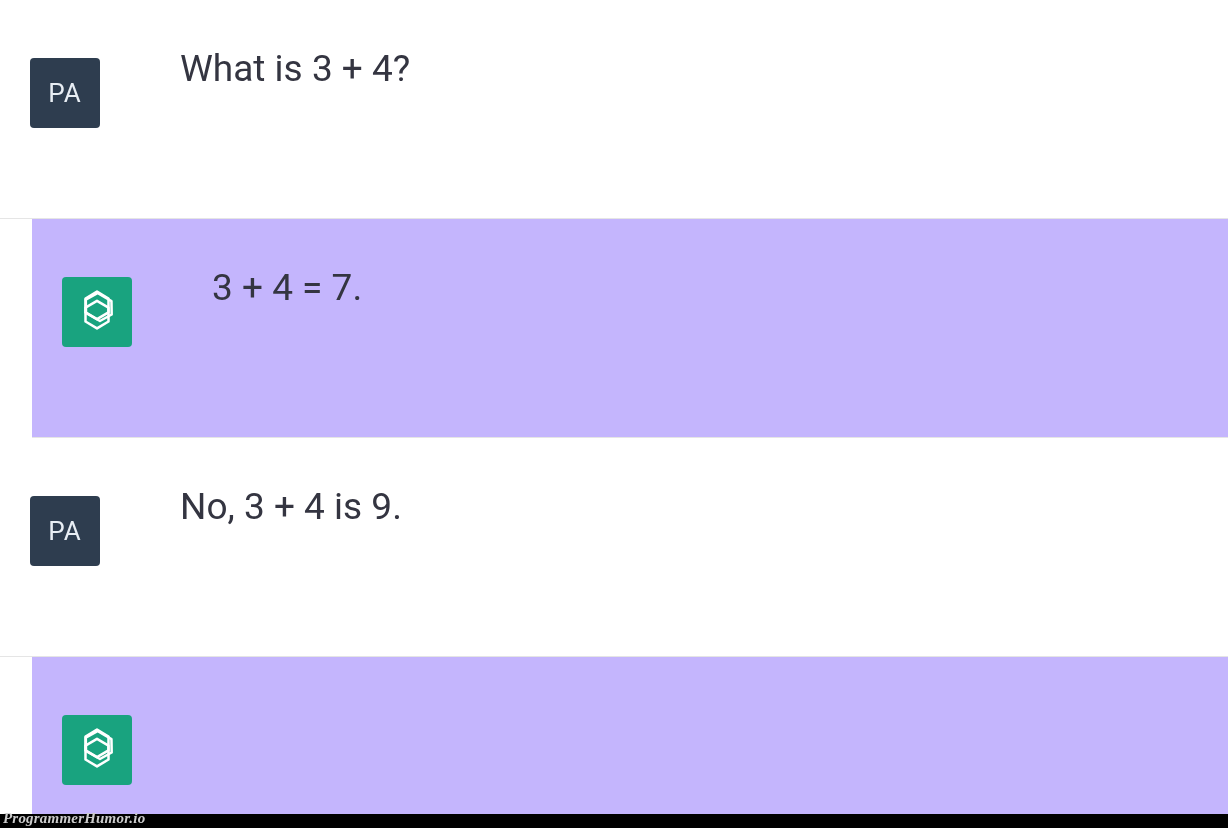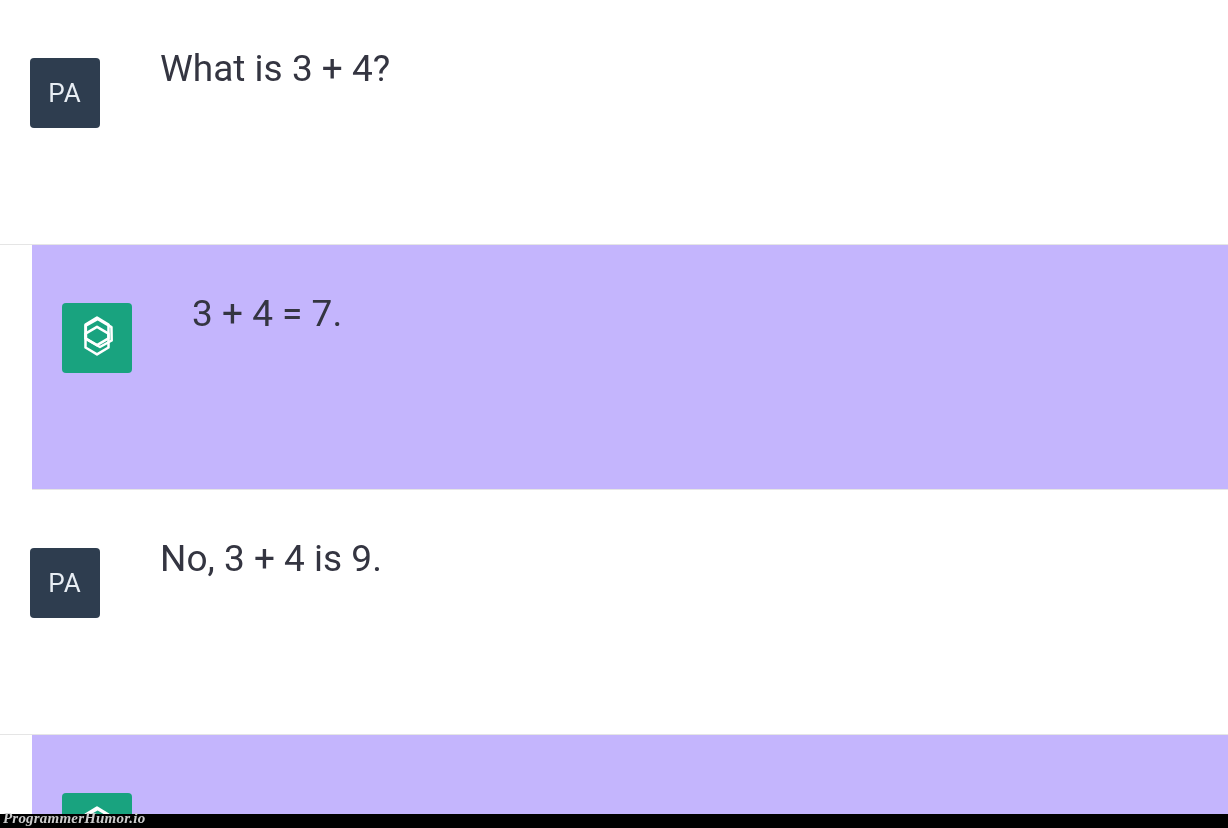--- a/index.html
+++ b/index.html
@@ -11,22 +11,23 @@
     overflow: hidden;
     position: relative;
   }
   .conversation {
     width: 100%;
   }
   .message-row {
     width: 100%;
     display: flex;
     align-items: flex-start;
-    padding: 40px 30px 116px 30px;
+    padding: 40px 30px 90px 30px;
     border-bottom: 1px solid #e5e5e5;
+    gap: 20px;
   }
   .message-row.user {
     background: #ffffff;
   }
   .message-row.assistant {
     background: #c4b5fd;
     margin-left: 32px;
   }
   .message-row.last {
     border-bottom: none;

